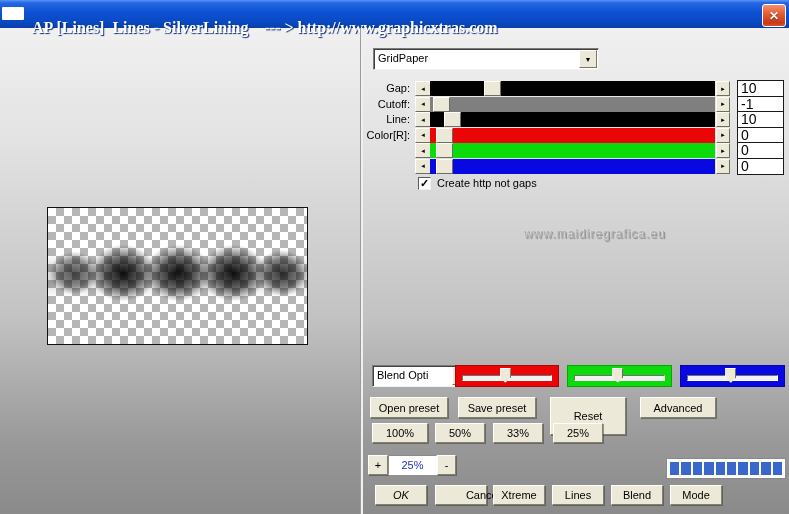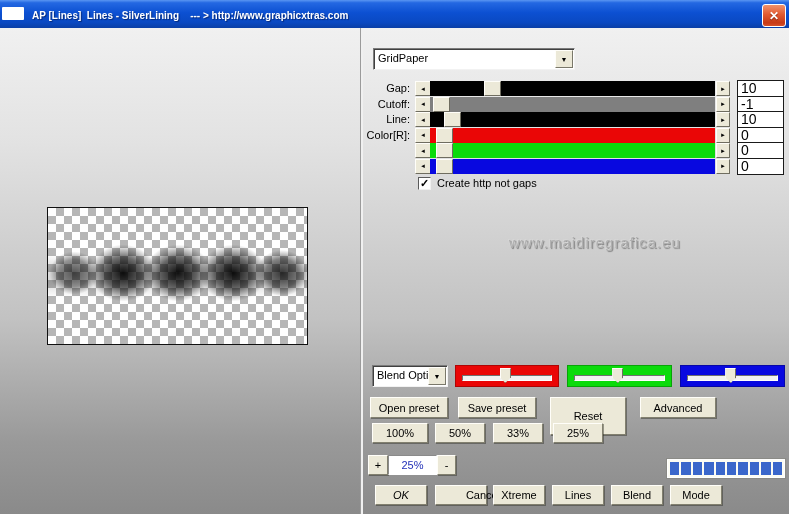--- a/index.html
+++ b/index.html
@@ -5,22 +5,22 @@
   html,body{margin:0;padding:0;background:#666;}
   #window{position:relative;width:789px;height:514px;overflow:hidden;
     font-family:"Liberation Sans",sans-serif;font-size:11px;color:#000;
     background:linear-gradient(180deg,#f4f4f4 0%,#e2e2e2 28%,#c2c2c2 62%,#999 86%,#8a8a8a 100%);}
 
   
   .titlebar{position:absolute;left:0;top:0;width:789px;height:28px;
     background:linear-gradient(180deg,#5a96f2 0%,#2468e2 10%,#0c50d2 45%,#0a49c2 80%,#0a3fa6 100%);
     display:flex;align-items:center;}
   .titleicon{position:absolute;left:2px;top:7px;width:22px;height:13px;background:#fff;border-radius:1px;}
-  .titletext{position:absolute;left:32px;top:10px;color:#fff;font-weight:bold;font-size:10px;
-    white-space:pre;text-shadow:1px 1px 1px #072a78;}
+  .titletext{position:absolute;left:32px;top:19px;color:#fff;font-weight:bold;font-size:16px;
+    white-space:pre;text-shadow:1px 1px 1px #072a78;font-family:Liberation Serif, serif;}
   .closebtn{position:absolute;right:3px;top:4px;width:22px;height:21px;border:1px solid #fff;border-radius:3px;
     background:linear-gradient(180deg,#f0926c 0%,#e25a32 45%,#c63a17 85%,#d8502a 100%);
     display:flex;align-items:center;justify-content:center;cursor:pointer;}
   .closebtn span{color:#fff;font-weight:bold;font-size:12px;line-height:12px;text-shadow:0 1px 1px #7c1d05;}
 
   
   .divider{position:absolute;left:361px;top:28px;width:2px;height:486px;background:#f0f0f0;box-shadow:-1px 0 0 #9b9b9b;}
 
   
   .preview{position:absolute;left:47px;top:207px;width:259px;height:136px;border:1px solid #111;
@@ -29,21 +29,21 @@
       radial-gradient(ellipse 44px 38px at 75px 65px, rgba(0,0,0,.92), rgba(0,0,0,.55) 42%, rgba(0,0,0,0) 75%),
       radial-gradient(ellipse 44px 38px at 130px 65px, rgba(0,0,0,.92), rgba(0,0,0,.55) 42%, rgba(0,0,0,0) 75%),
       radial-gradient(ellipse 44px 38px at 185px 65px, rgba(0,0,0,.92), rgba(0,0,0,.55) 42%, rgba(0,0,0,0) 75%),
       radial-gradient(ellipse 36px 32px at 234px 65px, rgba(0,0,0,.75), rgba(0,0,0,.45) 45%, rgba(0,0,0,0) 72%),
       linear-gradient(180deg, rgba(0,0,0,0) 34%, rgba(0,0,0,.15) 46%, rgba(0,0,0,.15) 54%, rgba(0,0,0,0) 66%),
       conic-gradient(#b6b6b6 0 25%, #ffffff 0 50%, #b6b6b6 0 75%, #ffffff 0);
     background-size:auto,auto,auto,auto,auto,auto,16px 16px;}
 
   
   .combo{position:absolute;background:#fff;border:1px solid;border-color:#7b7b7b #f2f2f2 #f2f2f2 #7b7b7b;
-    box-shadow:inset 1px 1px 0 #404040;cursor:pointer;}
+    box-shadow:inset 1px 1px 0 #404040;cursor:pointer;padding-left:24px;}
   .combo .ctext{position:absolute;left:4px;top:3px;white-space:nowrap;overflow:hidden;}
   .combo .cbtn{position:absolute;right:1px;top:1px;bottom:1px;width:16px;background:#ece9d8;
     border:1px solid;border-color:#fffef9 #7a786a #7a786a #fffef9;
     display:flex;align-items:center;justify-content:center;font-size:7px;color:#000;}
 
   
   .srow{position:absolute;left:362px;width:427px;height:15px;}
   .slabel{position:absolute;left:0;top:1px;width:48px;text-align:right;font-size:11px;}
   .sarrow{position:absolute;top:0;height:15px;background:#ece9d8;border:1px solid;
     border-color:#fffef9 #6f6d60 #6f6d60 #fffef9;box-sizing:border-box;
@@ -60,21 +60,21 @@
   .checkrow{position:absolute;left:418px;top:176px;height:14px;display:flex;align-items:center;cursor:pointer;}
   .checkbox{width:13px;height:13px;background:#fff;border:1px solid;border-color:#5a5a5a #f0f0f0 #f0f0f0 #5a5a5a;
     box-sizing:border-box;display:flex;align-items:center;justify-content:center;
     font-size:11px;line-height:11px;font-weight:bold;}
   .checklabel{margin-left:6px;font-size:11px;}
 
   
   .watermark{position:absolute;left:470px;top:224px;width:250px;text-align:center;pointer-events:none;}
   .wm-name{font-size:21px;font-weight:bold;letter-spacing:2px;color:#b3b3b3;
     text-shadow:-1px -1px 0 #d9d9d9,1px 1px 1px #7d7d7d;}
-  .wm-site{font-size:15px;letter-spacing:1px;color:#b0b0b0;margin-top:10px;
+  .wm-site{font-size:12px;letter-spacing:1px;color:#b0b0b0;margin-top:3px;
     text-shadow:-1px -1px 0 #d6d6d6,1px 1px 1px #828282;}
 
   
   .trackbar{position:absolute;top:365px;height:22px;border:1px solid rgba(0,0,0,.25);box-sizing:border-box;}
   .groove{position:absolute;left:6px;right:6px;top:9px;height:4px;background:#f2f2f2;
     border:1px solid;border-color:#707070 #fff #fff #707070;}
   .tthumb{position:absolute;top:2px;width:11px;height:15px;background:#ece9d8;
     border:1px solid;border-color:#fffef9 #6f6d60 #6f6d60 #fffef9;box-sizing:border-box;
     clip-path:polygon(0 0,100% 0,100% 62%,50% 100%,0 62%);cursor:grab;}
 

